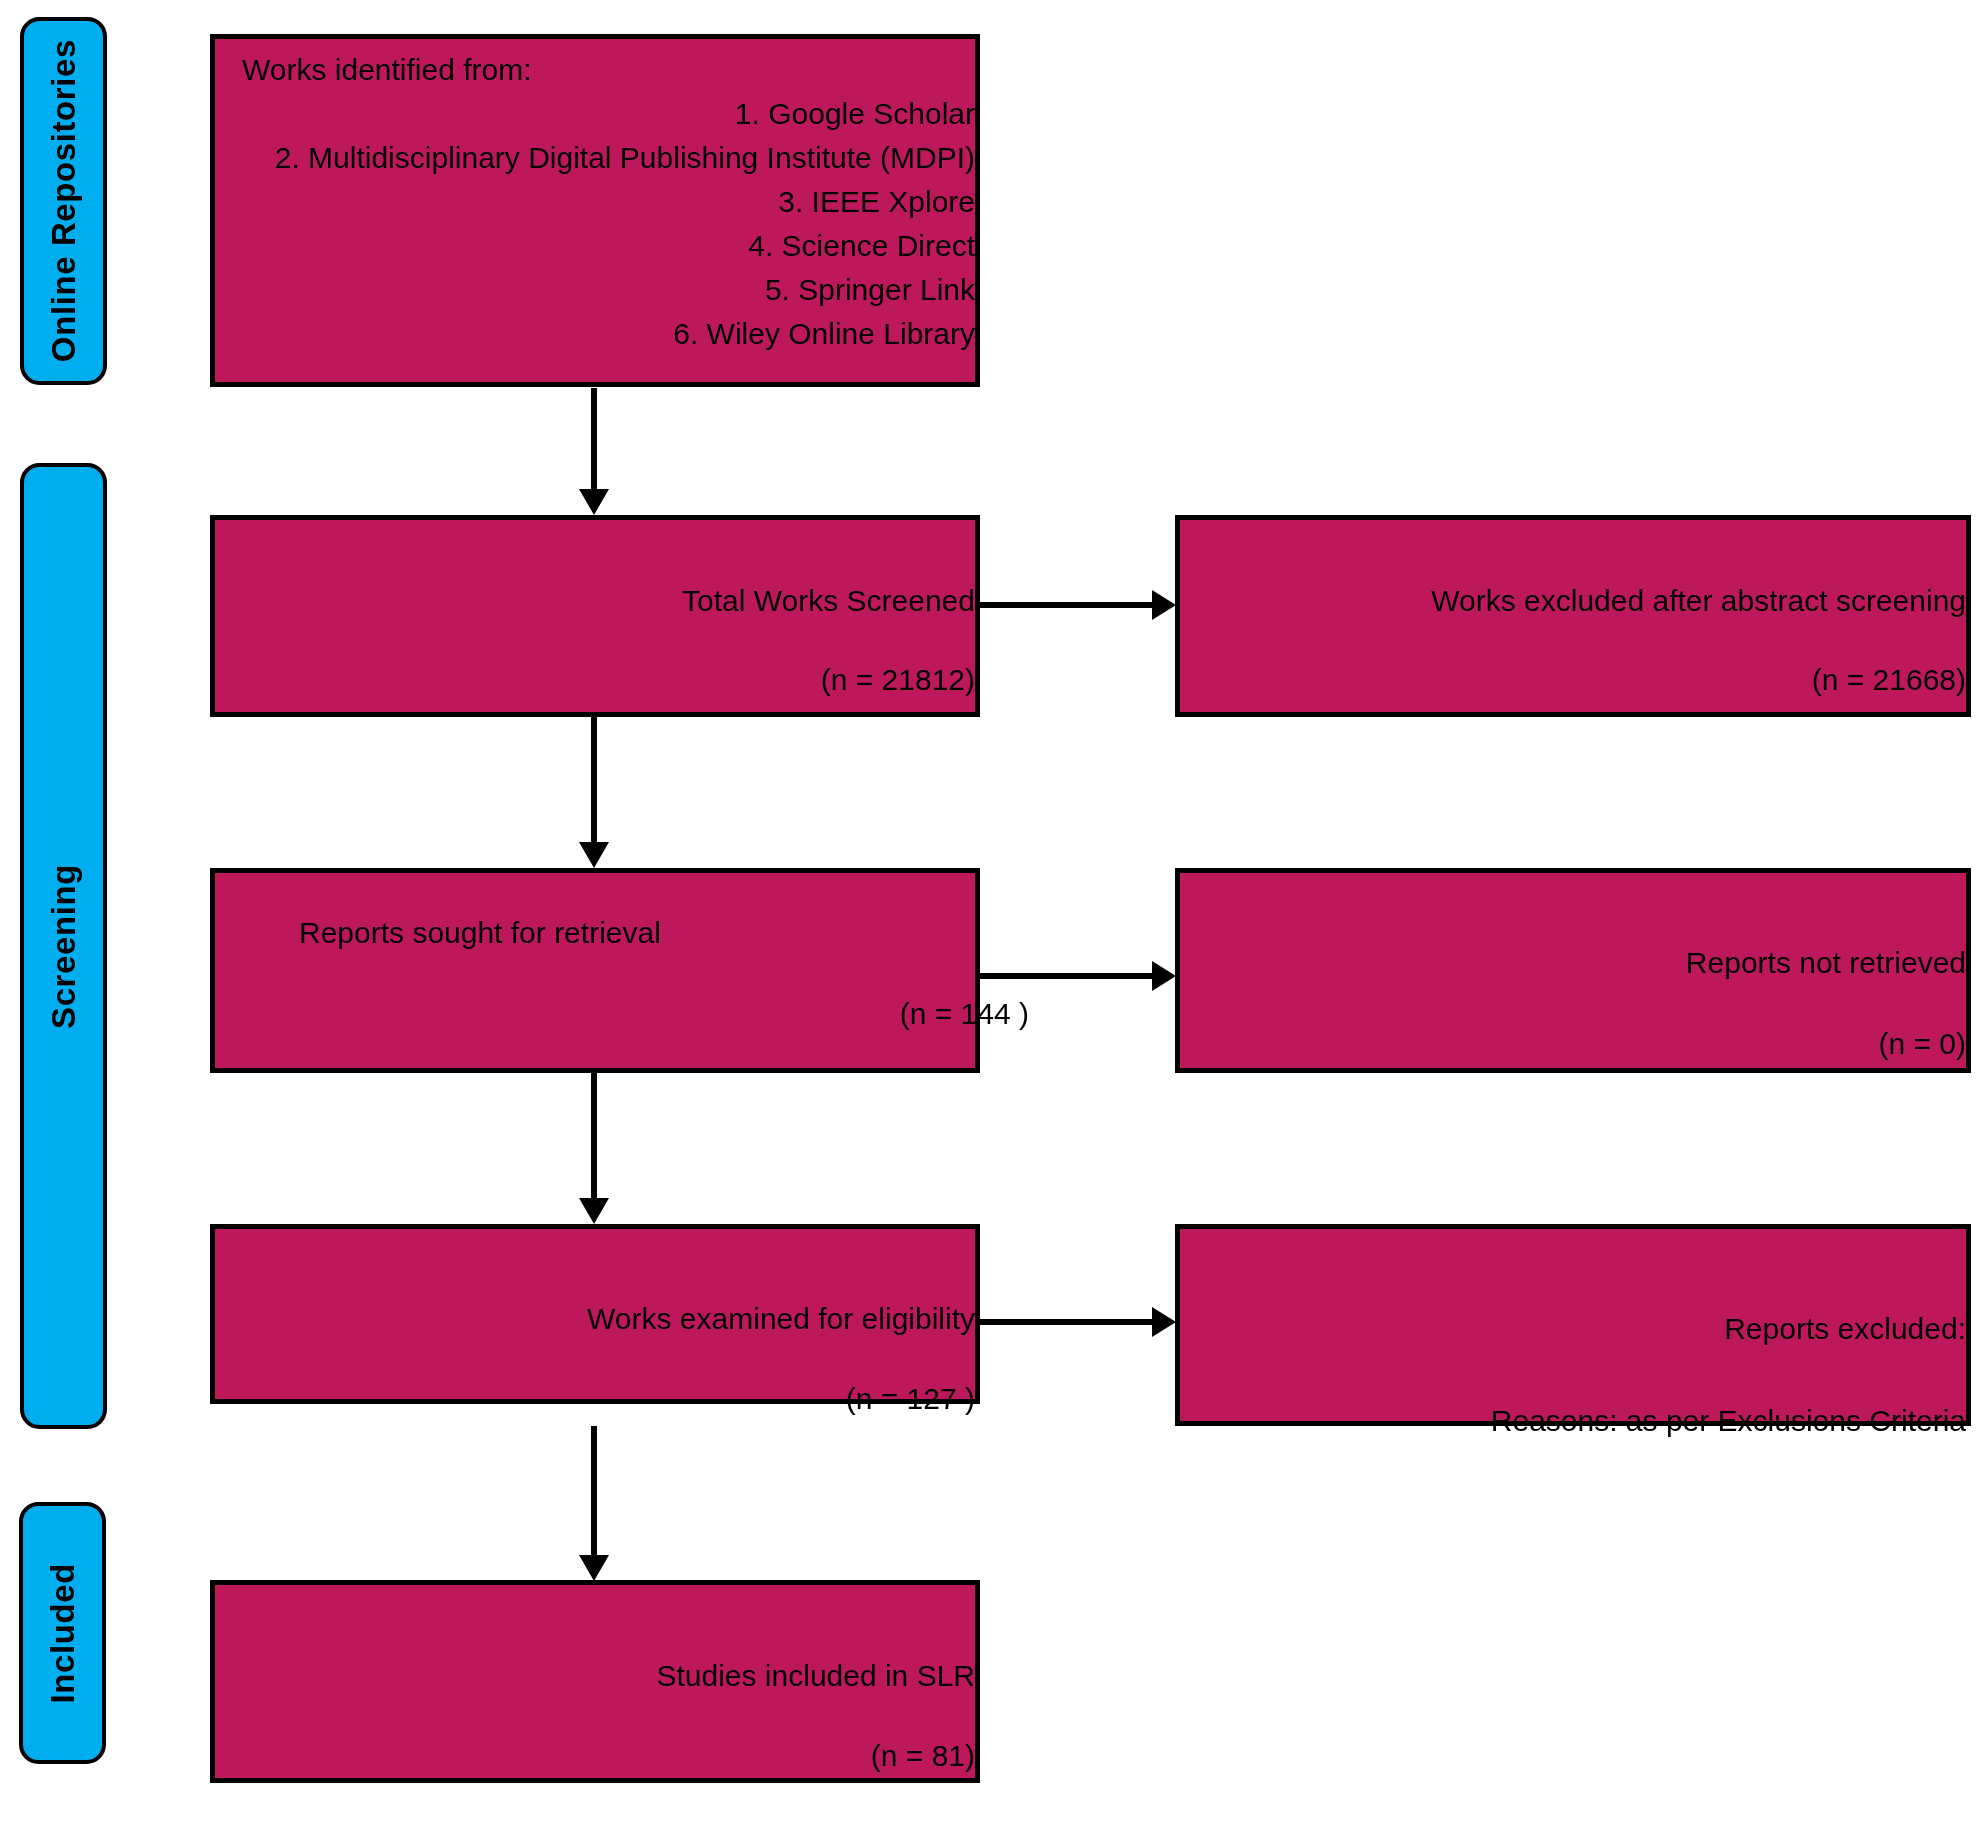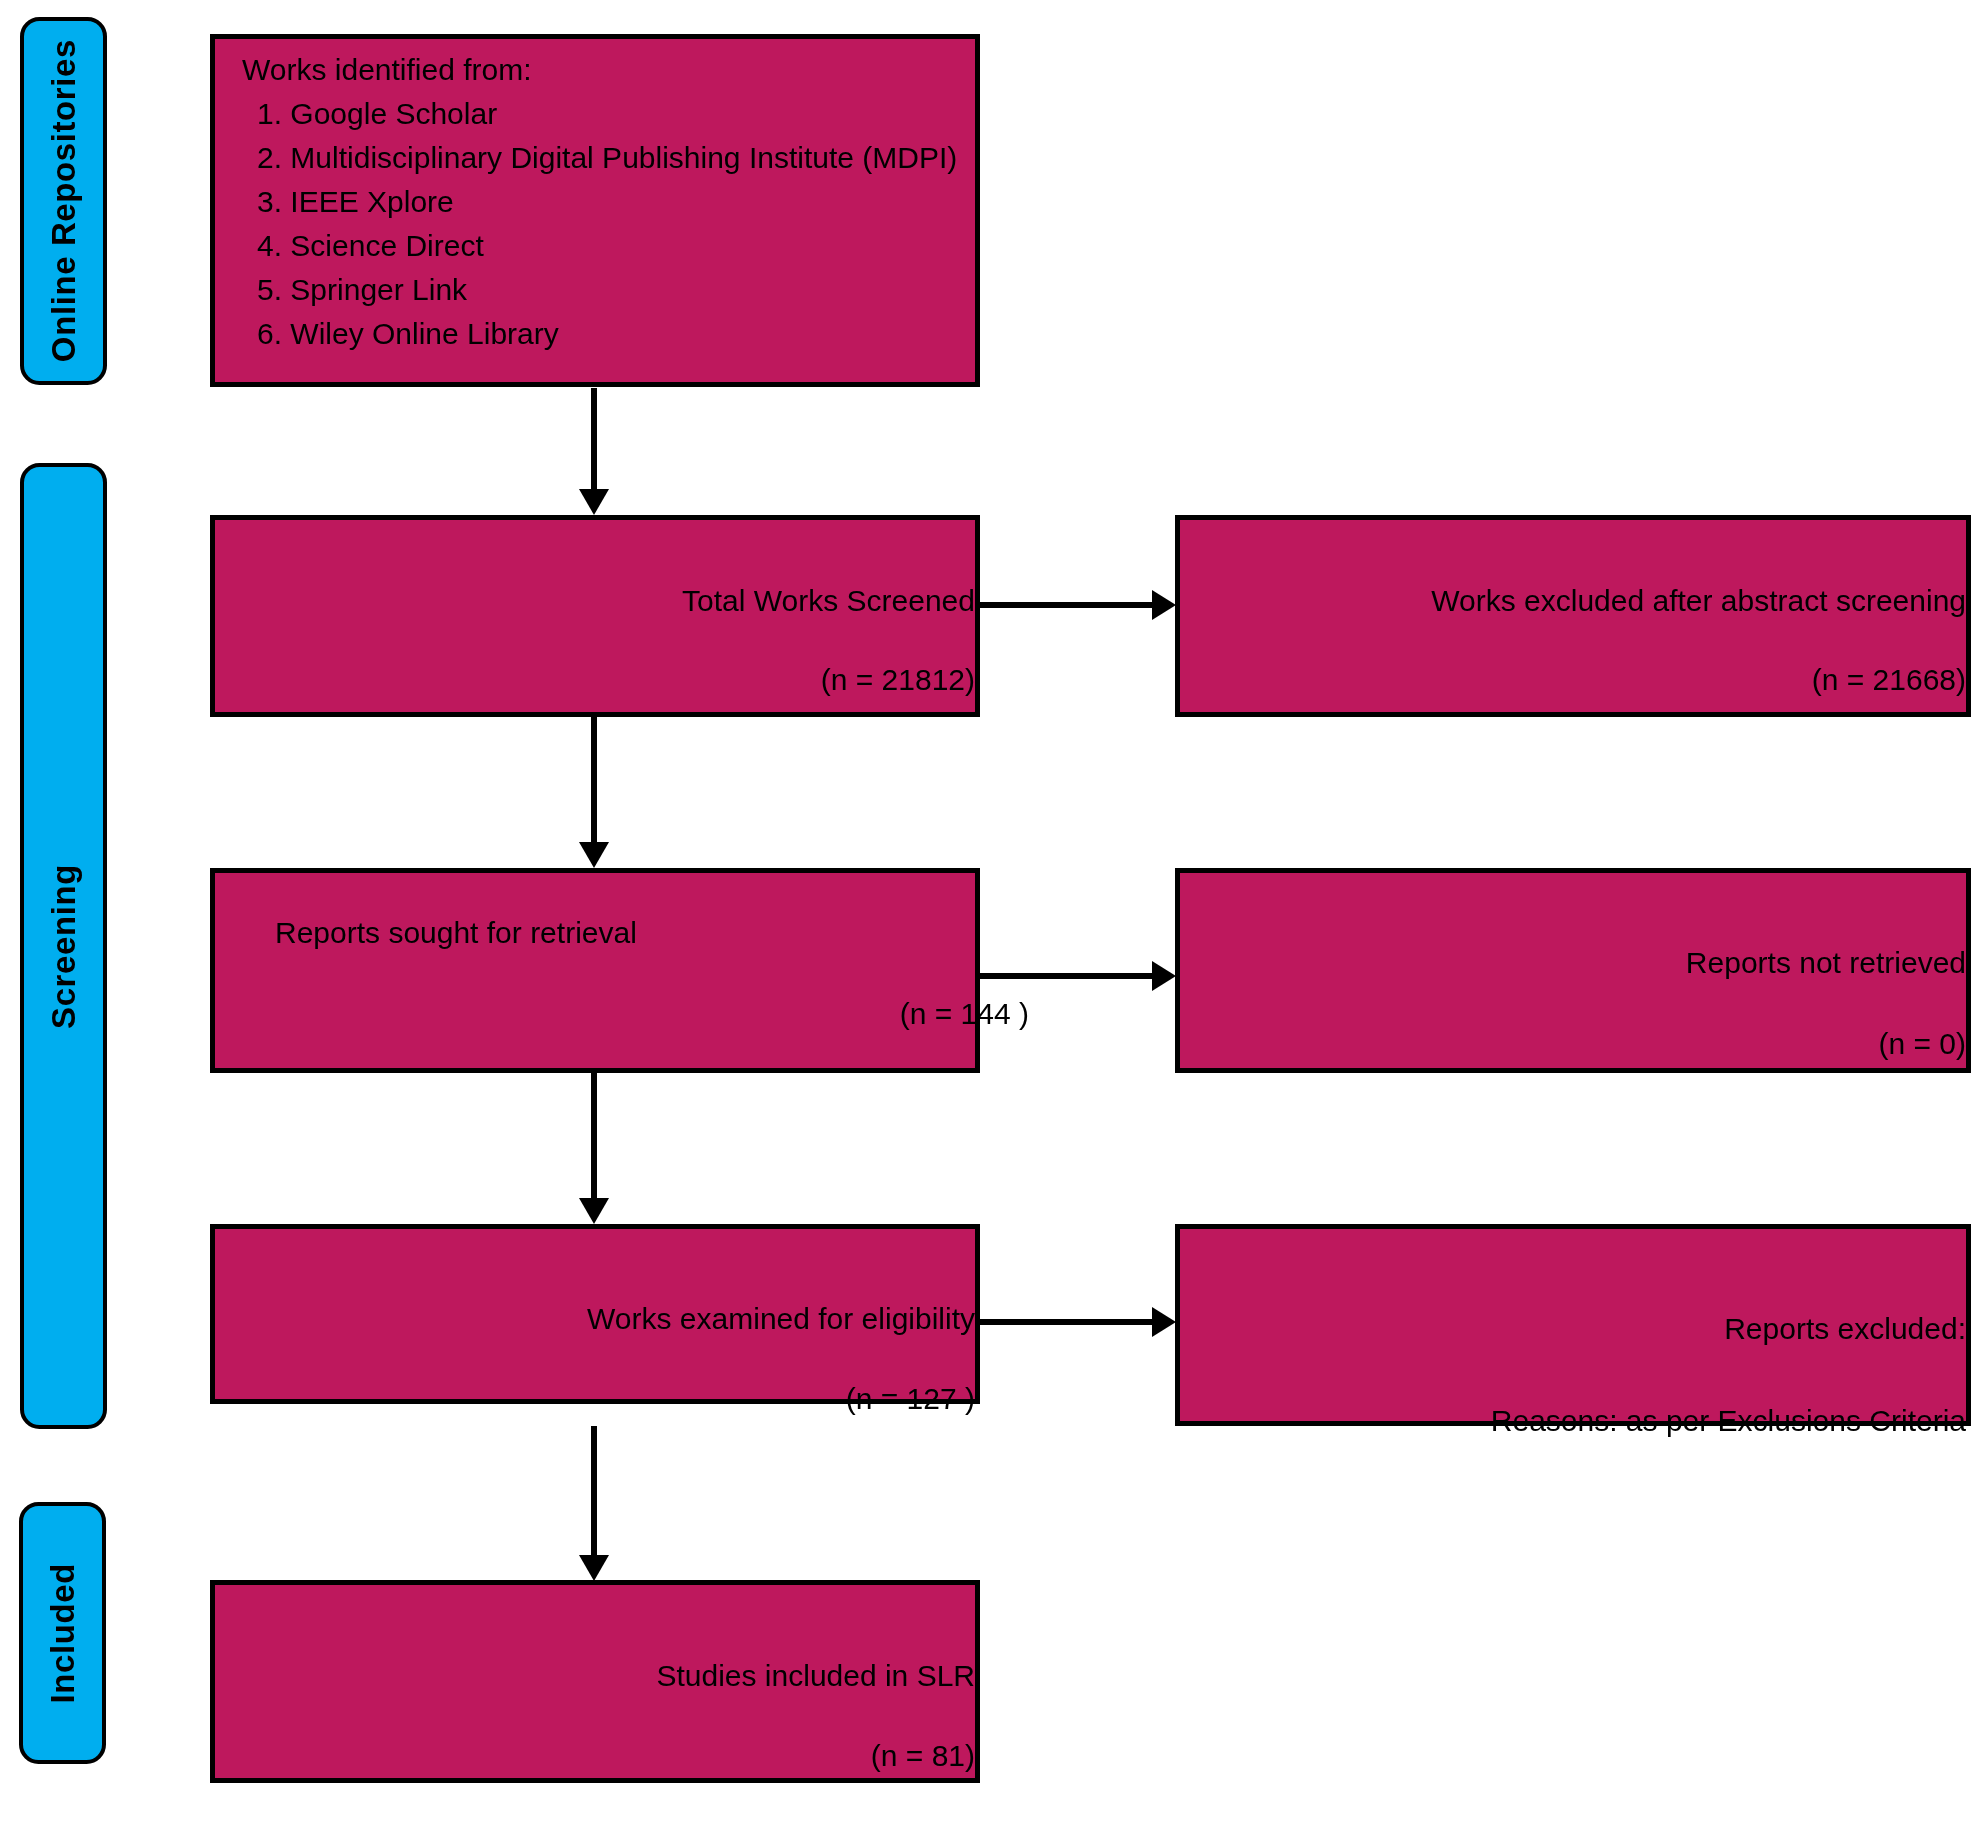--- a/index.html
+++ b/index.html
@@ -39,21 +39,21 @@
     background: #be185d;
     border: 5.1px solid #000000;
     font-size: 30px;
     line-height: 47px;
   }
   .center { text-align: right; margin-top: 32px; }
 
   
   .b1-title { padding: 9px 0 0 27px; line-height: 44px; white-space: nowrap; }
   .b1-list  { padding-left: 42px; }
-  .b1-list .list-row { line-height: 44px; white-space: nowrap; }
+  .b1-list .list-row { line-height: 44px; white-space: nowrap; text-align: right; }
 
   
   .shaft { position: absolute; background: #000000; }
   .head-down {
     position: absolute; width: 0; height: 0;
     border-left: 15px solid transparent;
     border-right: 15px solid transparent;
     border-top: 26px solid #000000;
   }
   .head-right {
@@ -96,21 +96,21 @@
     <div class="center">Total Works Screened</div>
     <div class="center">(n = 21812)</div>
   </div>
 
   <div class="box" style="left:1175px; top:515px; width:796px; height:202px; padding-top:25px;padding-left:32px;">
     <div class="center">Works excluded after abstract screening</div>
     <div class="center">(n = 21668)</div>
   </div>
 
   <div class="box" style="left:210px; top:868px; width:770px; height:205px; padding-top:35px; line-height:49px;">
-    <div style="padding-left:60px;">Reports sought for retrieval</div>
+    <div style="padding-left:84px;">Reports sought for retrieval</div>
     <div class="center" style="transform:translateX(54px);">(n = 144 )</div>
   </div>
 
   <div class="box" style="left:1175px; top:868px; width:796px; height:205px; padding-top:33px; line-height:49px;">
     <div class="center">Reports not retrieved</div>
     <div class="center">(n = 0)</div>
   </div>
 
   <div class="box" style="left:210px; top:1224px; width:770px; height:180px; padding-top:34px; line-height:48px;">
     <div class="center">Works examined for eligibility</div>

